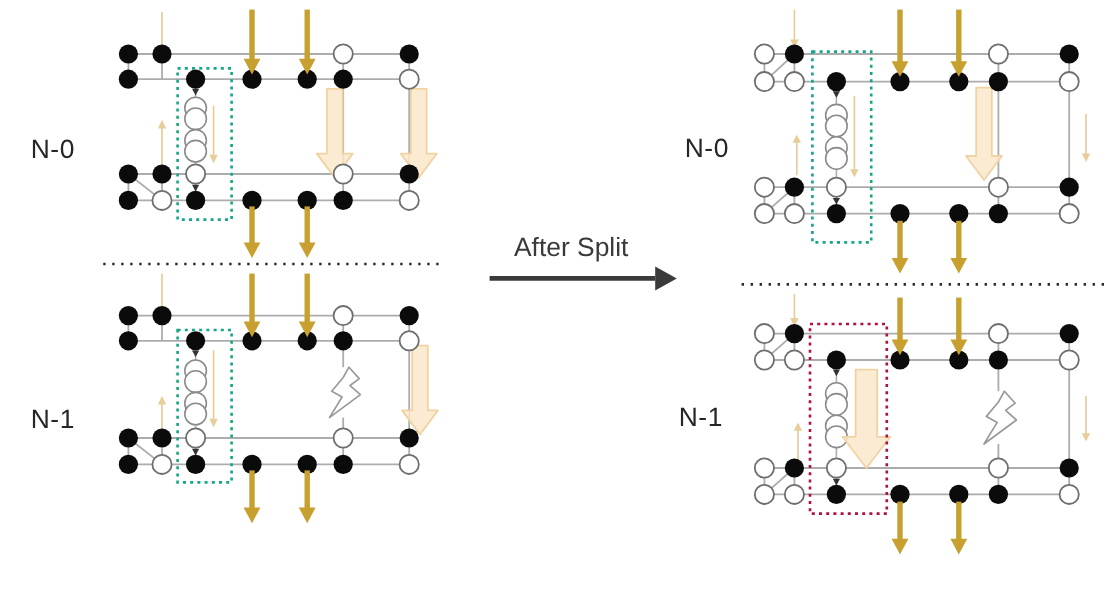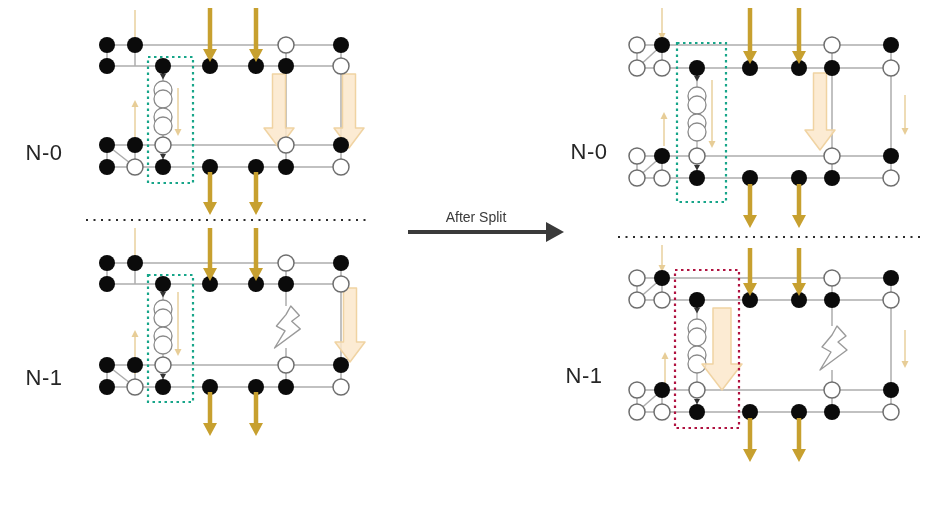--- a/index.html
+++ b/index.html
@@ -1,22 +1,22 @@
 <!DOCTYPE html>
 <html><head>
 <meta charset="utf-8">
 <style>
   html,body{margin:0;padding:0;background:#ffffff;}
   #stage{position:relative;width:927px;height:510px;background:#ffffff;overflow:hidden;
          font-family:"Liberation Sans", sans-serif;}
   #scene{position:absolute;left:0;top:0;}
   .panel-label{position:absolute;transform:translate(-50%,-50%);font-size:22px;color:#262626;
-               white-space:nowrap;letter-spacing:.5px;margin-top:28px;}
-  .transition-label{position:absolute;transform:translate(-50%,-50%);font-size:14px;color:#3a3a3a;
-               white-space:nowrap;margin-top:11px;}
+               white-space:nowrap;letter-spacing:.5px;}
+  .transition-label{position:absolute;transform:translate(-50%,-50%);font-size:22px;color:#3a3a3a;
+               white-space:nowrap;}
 </style>
 </head>
 <body>
 
 <div id="stage">
   <svg id="scene" width="927" height="510" viewBox="0 0 927 510">
       <line x1="107" y1="45" x2="341" y2="45" stroke="#ACACAC" stroke-width="1.5"></line>
       <line x1="107" y1="66" x2="341" y2="66" stroke="#ACACAC" stroke-width="1.5"></line>
       <line x1="107" y1="145" x2="341" y2="145" stroke="#ACACAC" stroke-width="1.5"></line>
       <line x1="107" y1="167" x2="341" y2="167" stroke="#ACACAC" stroke-width="1.5"></line>

